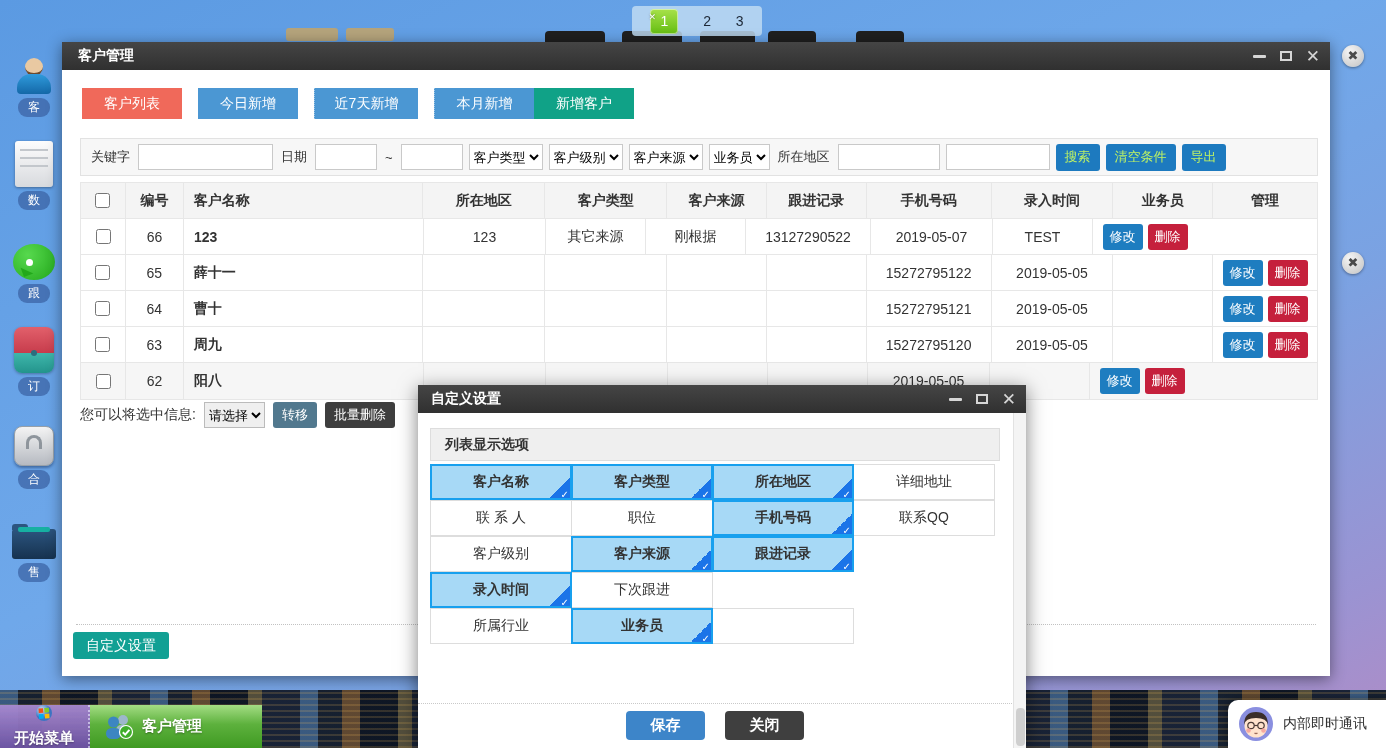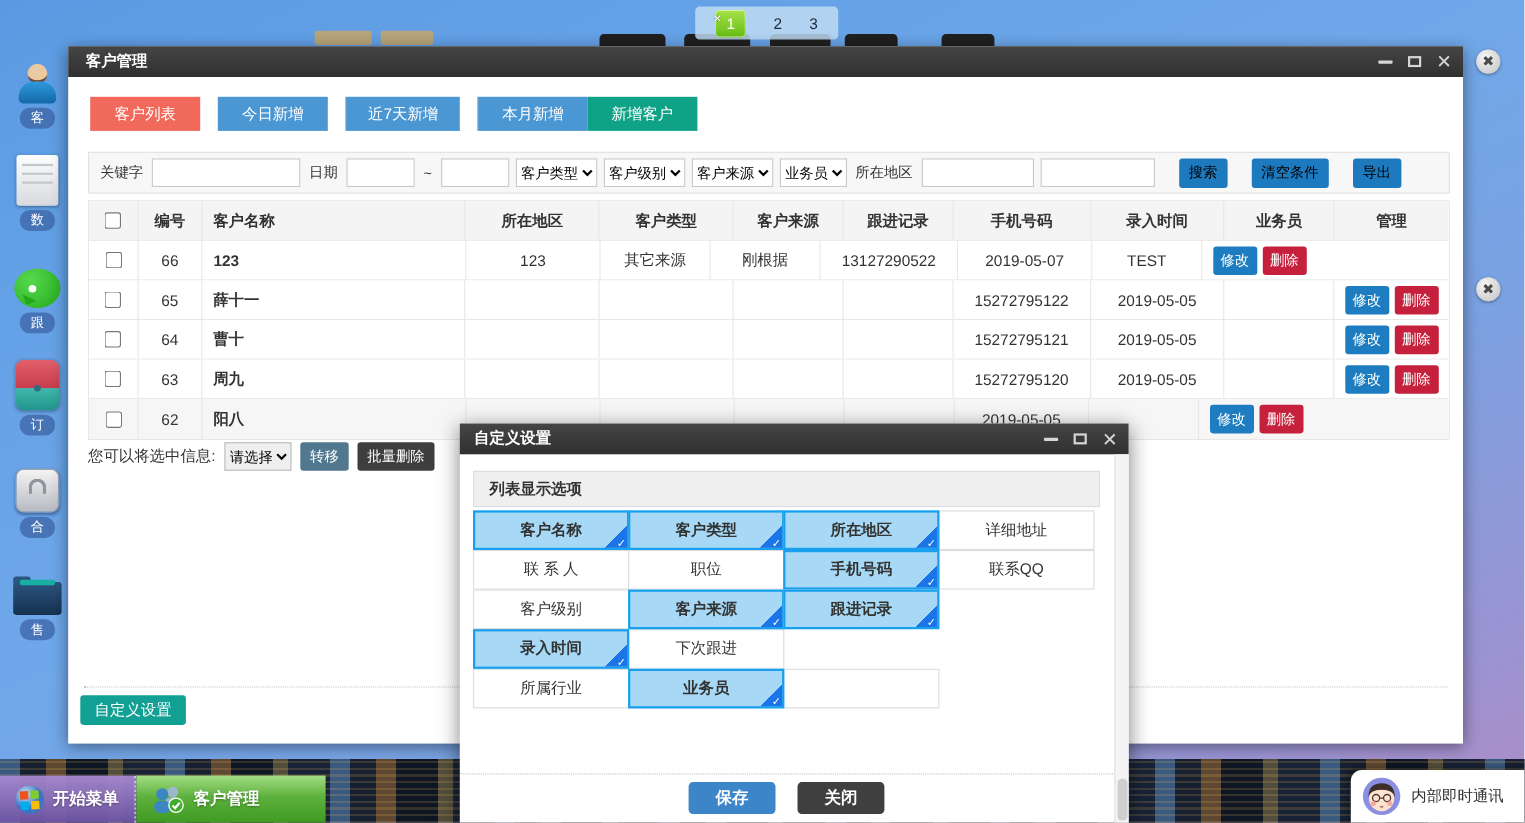--- a/index.html
+++ b/index.html
@@ -69,22 +69,22 @@
   .tab.blue.first { border-left:none; }
   .tab.w104 { width:104px; }
   .tab.green { width:100px; background:#10a287; border-left:none; }
 
   #filterbar { position:absolute; left:18px; top:96px; width:1238px; height:38px; background:#f7f7f7;
     border:1px solid #e2e2e2; display:flex; align-items:center; gap:6px; padding:0 8px; font-size:13px; }
   #filterbar label { color:#333; padding:0 2px; }
   #filterbar input { height:26px; border:1px solid #c9c9c9; background:#fff; padding:0 5px; font-size:13px; }
   .in-kw { width:135px; } .in-date { width:62px; } .in-region1 { width:102px; } .in-region2 { width:104px; }
   #filterbar select { height:26px; border:1px solid #c9c9c9; background:#fff; font-size:13px; }
-  .fbtn { height:27px; border:none; background:#1d7abf; color:#000000; font-size:13px; border-radius:3px;
-    padding:0 9px; cursor:pointer;margin-left:16px; }
+  .fbtn { height:27px; border:none; background:#1d7abf; color:#bef264; font-size:13px; border-radius:3px;
+    padding:0 9px; cursor:pointer; }
 
   #tbl { position:absolute; left:18px; top:140px; width:1238px; border:1px solid #e7e7e7; font-size:14px; }
   .trow { display:flex; border-bottom:1px solid #e7e7e7; height:36px; align-items:stretch; background:#fff; }
   .trow:last-child { border-bottom:none; }
   .trow.head { background:#f4f4f4; font-weight:bold; }
   .trow.alt { background:#f6f6f6; }
   .tc { border-right:1px solid #e7e7e7; display:flex; align-items:center; justify-content:center;
     overflow:hidden; white-space:nowrap; }
   .tc:last-child { border-right:none; }
   .c-cb { width:45px; } .c-id { width:58px; } .c-name { width:240px; justify-content:flex-start; padding-left:10px; font-weight:bold; }
@@ -130,21 +130,21 @@
   
   #city { position:absolute; left:0; top:690px; width:1386px; height:58px; background-color:#141d2c;
     background-image:
       repeating-linear-gradient(0deg, rgba(255,195,90,.16) 0 2px, transparent 2px 6px),
       repeating-linear-gradient(90deg, rgba(95,150,210,.5) 0 18px, rgba(22,32,48,.92) 18px 42px,
         rgba(170,115,55,.5) 42px 60px, rgba(14,22,36,.95) 60px 98px, rgba(200,170,90,.35) 98px 112px,
         rgba(25,35,55,.9) 112px 150px); }
   #taskbar { position:absolute; left:0; top:705px; width:1386px; height:43px; z-index:8; display:flex; }
   .tseg { height:43px; display:flex; align-items:center; gap:8px; padding:0 14px; cursor:pointer; }
   .tseg.start { background:linear-gradient(180deg,rgba(168,138,210,.95),rgba(110,84,165,.95));
-    border-right:2px dotted rgba(235,235,255,.6); }
+    border-right:2px dotted rgba(235,235,255,.6);flex-direction:column; }
   .tseg.app { background:linear-gradient(180deg,#a4dd84,#5db13d 45%,#3f9a22); width:172px; }
   .tseg span { color:#fff; font-size:15px; font-weight:bold; text-shadow:0 1px 2px rgba(0,0,0,.35); }
   #im { position:absolute; right:0; top:700px; width:158px; height:48px; background:#fff;
     border-radius:10px 0 0 0; box-shadow:-2px -2px 6px rgba(0,0,0,.25); z-index:9; display:flex;
     align-items:center; gap:9px; padding-left:10px; cursor:pointer; }
   #im span { font-size:14px; color:#333; }
 </style>
 </head>
 <body>
 

